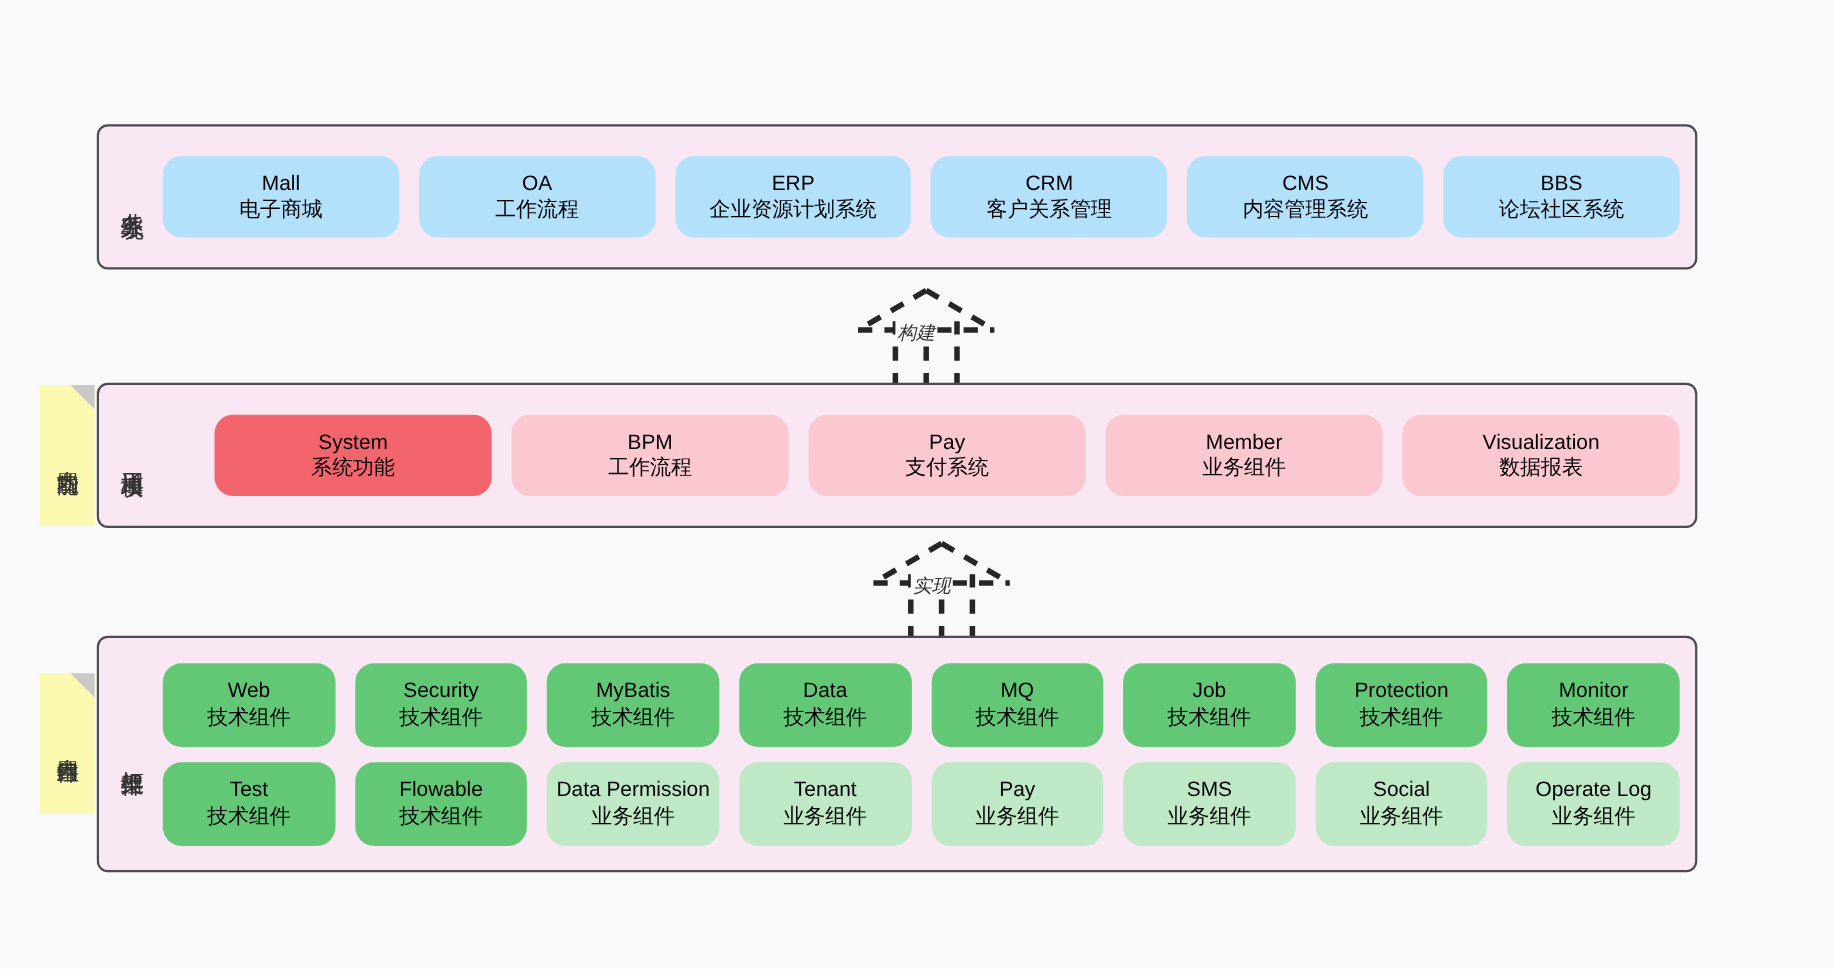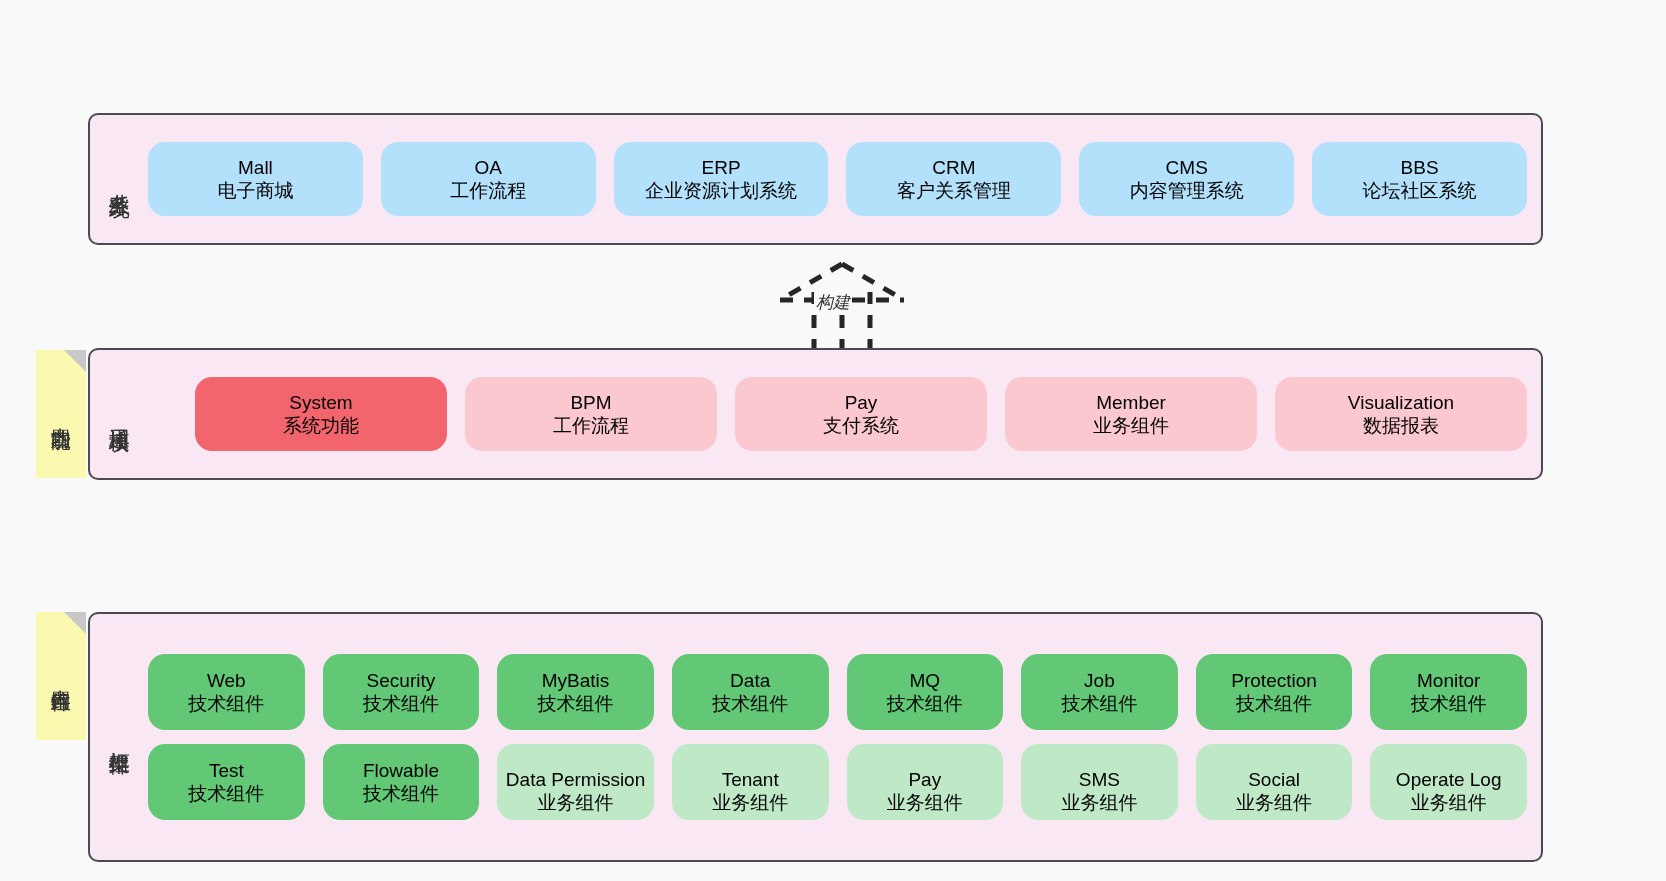--- a/index.html
+++ b/index.html
@@ -83,26 +83,26 @@
     padding: 6px 4px;
     color: #000000;
   }
   .box .t1 { font-size: 19px; }
   .box .t2 { font-size: 19px; }
 
   .blue   { background: #b3e0fa; }
   .red    { background: #f2656c; }
   .pink   { background: #fbc8d0; }
   .green  { background: #62c876; }
-  .lgreen { background: #bee8c6; justify-content: flex-end; }
+  .lgreen { background: #bee8c6; }
 
   
   #layer-business  { left: 88px;  top: 113px; width: 1455px; height: 132px; }
   #layer-modules   { left: 88px;  top: 348px; width: 1455px; height: 132px; gap: 47px; }
-  #layer-framework { left: 88px;  top: 612px; width: 1455px; height: 250px; }
+  #layer-framework { left: 88px;  top: 578px; width: 1455px; height: 215px; }
 
   #layer-business .box  { height: 74px; }
   #layer-modules  .box  { height: 74px; }
   #layer-framework .box { height: 76px; }
 
   
   .note {
     position: absolute;
     box-sizing: border-box;
     background: #fbf8b0;
@@ -222,20 +222,32 @@
           <span class="t2">业务组件</span>
         </div>
         <div class="box pink">
           <span class="t1">Visualization</span>
           <span class="t2">数据报表</span>
         </div>
       </div>
     </div>
   </div>
 
+  <div class="uml-arrow" id="arrow-realize">
+    <svg width="180" height="100" viewBox="0 0 180 100" aria-hidden="true">
+      <path d="M 90 100 L 90 40" stroke="#262626" stroke-width="5" fill="none" stroke-dasharray="13 11" stroke-linecap="butt"></path>
+      <path d="M 90 12 L 152 48" stroke="#262626" stroke-width="5" fill="none" stroke-dasharray="13 11" stroke-linecap="butt"></path>
+      <path d="M 90 12 L 28 48" stroke="#262626" stroke-width="5" fill="none" stroke-dasharray="13 11" stroke-linecap="butt"></path>
+      <path d="M 28 48 L 152 48" stroke="#262626" stroke-width="5" fill="none" stroke-dasharray="13 11" stroke-linecap="butt"></path>
+      <path d="M 62 100 L 62 40" stroke="#262626" stroke-width="5" fill="none" stroke-dasharray="13 11" stroke-linecap="butt"></path>
+      <path d="M 118 100 L 118 40" stroke="#262626" stroke-width="5" fill="none" stroke-dasharray="13 11" stroke-linecap="butt"></path>
+      <path d="M 62 100 L 118 100" stroke="#262626" stroke-width="5" fill="none" stroke-dasharray="13 11" stroke-linecap="butt"></path>
+    </svg>
+    <span class="uml-label">实现</span>
+  </div>
 
   <div class="note" id="note-builtin-components">
     <span class="fold"></span>
     <span>内置组件</span>
   </div>
 
   <div class="layer" id="layer-framework">
     <div class="layer-title">框架组件</div>
     <div class="layer-body">
 

